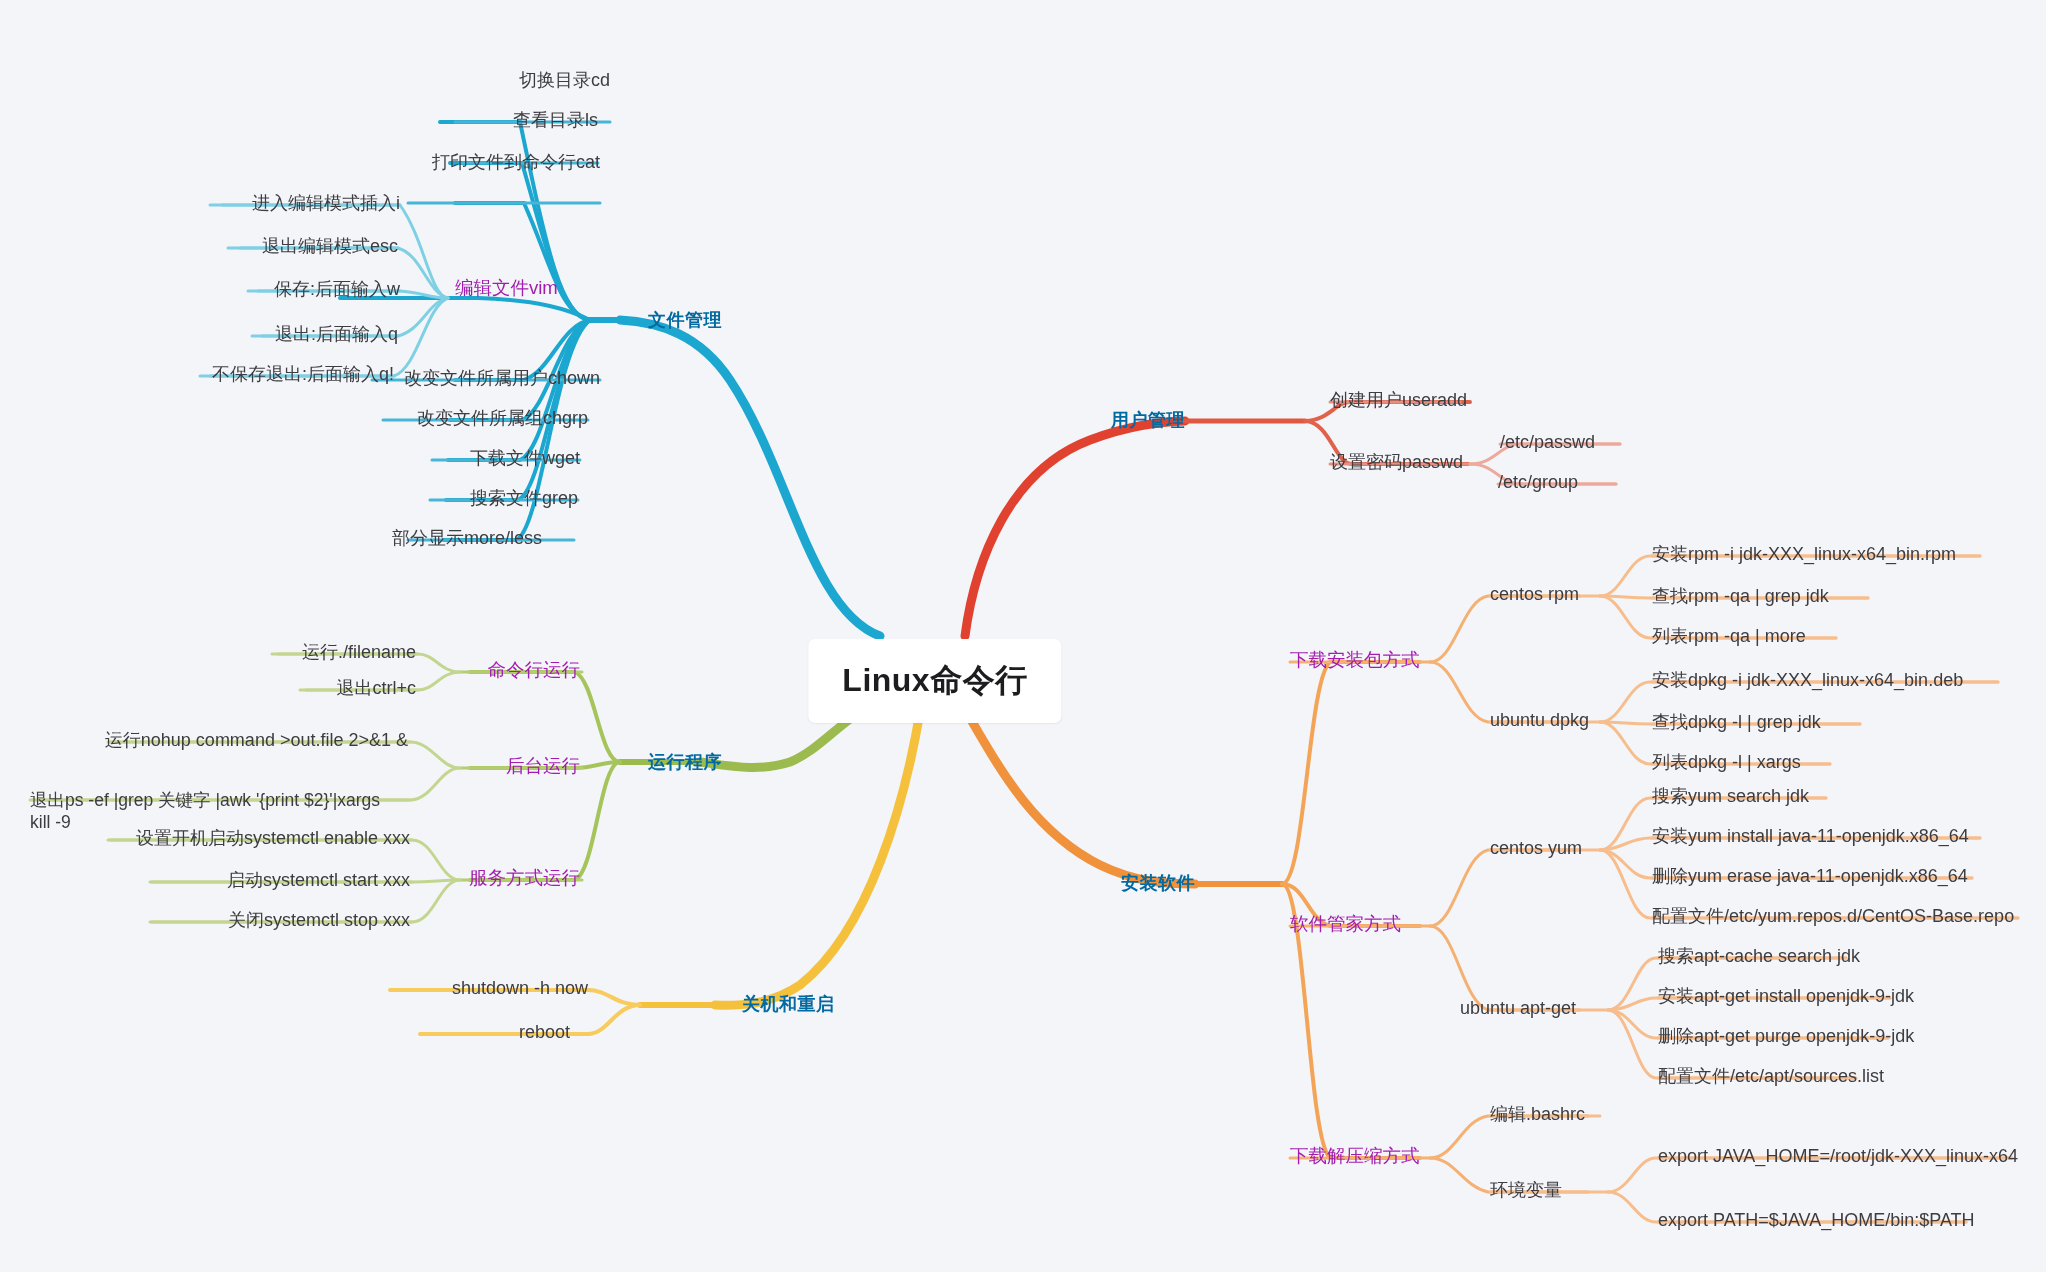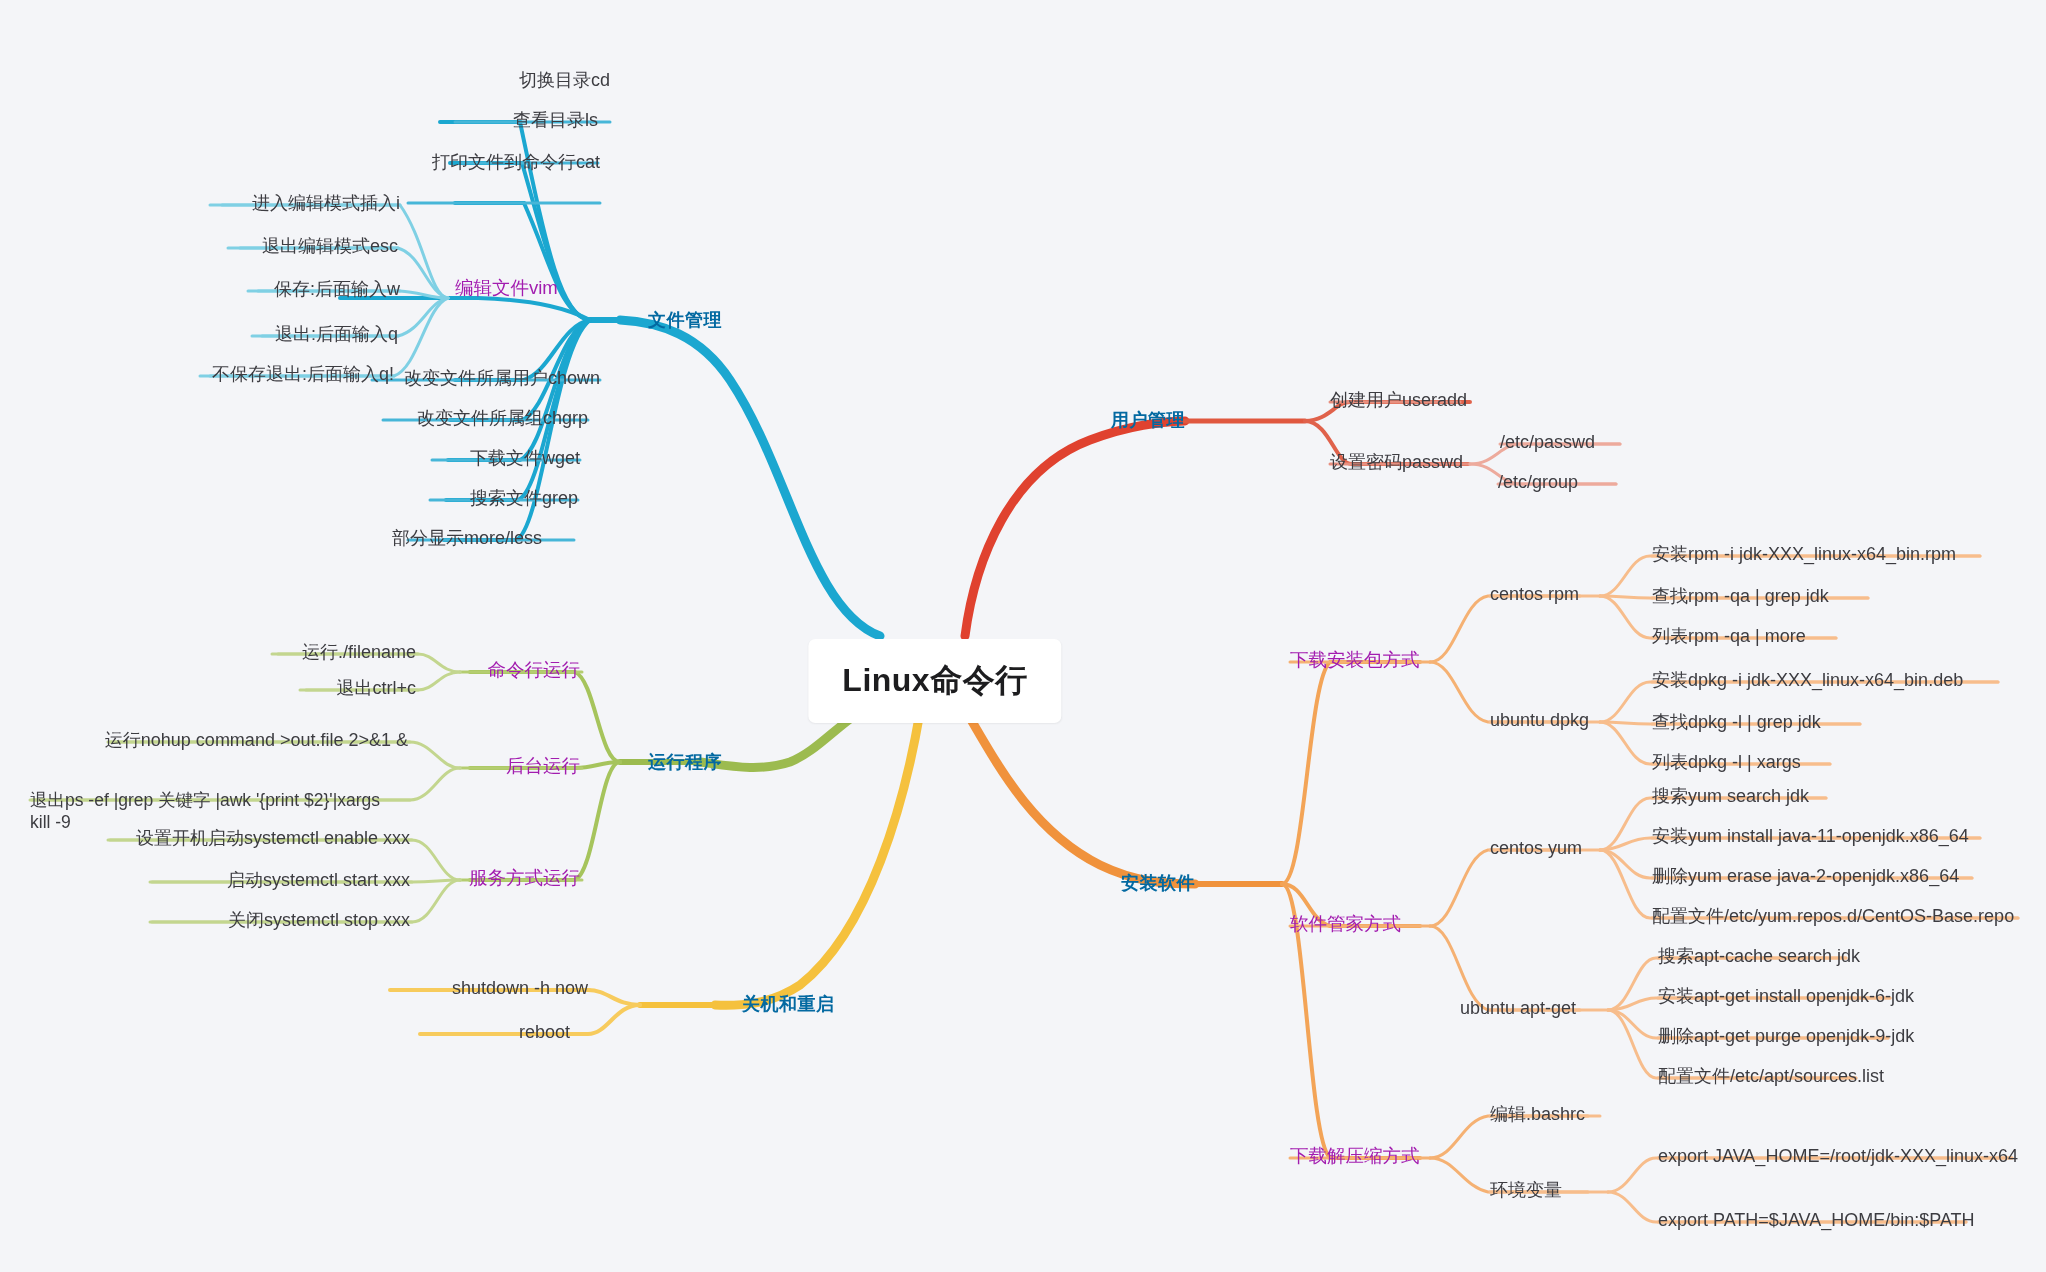--- a/index.html
+++ b/index.html
@@ -265,26 +265,26 @@
 
   <div class="node lv3 l-anchor" style="left:1490px;top:720px;">ubuntu dpkg</div>
   <div class="node lv3 l-anchor" style="left:1652px;top:680px;">安装dpkg -i jdk-XXX_linux-x64_bin.deb</div>
   <div class="node lv3 l-anchor" style="left:1652px;top:722px;">查找dpkg -l | grep jdk</div>
   <div class="node lv3 l-anchor" style="left:1652px;top:762px;">列表dpkg -l | xargs</div>
 
   <div class="node lv2 l-anchor" style="left:1290px;top:924px;">软件管家方式</div>
   <div class="node lv3 l-anchor" style="left:1490px;top:848px;">centos yum</div>
   <div class="node lv3 l-anchor" style="left:1652px;top:796px;text-align:right;">搜索yum search jdk</div>
   <div class="node lv3 l-anchor" style="left:1652px;top:836px;">安装yum install java-11-openjdk.x86_64</div>
-  <div class="node lv3 l-anchor" style="left:1652px;top:876px;">删除yum erase java-2-openjdk.x86_64</div>
+  <div class="node lv3 l-anchor" style="left:1652px;top:876px;">删除yum erase java-11-openjdk.x86_64</div>
   <div class="node lv3 l-anchor" style="left:1652px;top:916px;">配置文件/etc/yum.repos.d/CentOS-Base.repo</div>
 
   <div class="node lv3 l-anchor" style="left:1436px;top:1008px;margin-left:24px;">ubuntu apt-get</div>
   <div class="node lv3 l-anchor" style="left:1658px;top:956px;">搜索apt-cache search jdk</div>
-  <div class="node lv3 l-anchor" style="left:1658px;top:996px;">安装apt-get install openjdk-6-jdk</div>
+  <div class="node lv3 l-anchor" style="left:1658px;top:996px;">安装apt-get install openjdk-9-jdk</div>
   <div class="node lv3 l-anchor" style="left:1658px;top:1036px;">删除apt-get purge openjdk-9-jdk</div>
   <div class="node lv3 l-anchor" style="left:1658px;top:1076px;">配置文件/etc/apt/sources.list</div>
 
   <div class="node lv2 l-anchor" style="left:1290px;top:1156px;text-align:center;">下载解压缩方式</div>
   <div class="node lv3 l-anchor" style="left:1490px;top:1114px;">编辑.bashrc</div>
   <div class="node lv3 l-anchor" style="left:1490px;top:1190px;">环境变量</div>
   <div class="node lv3 l-anchor" style="left:1658px;top:1156px;">export JAVA_HOME=/root/jdk-XXX_linux-x64</div>
   <div class="node lv3 l-anchor" style="left:1658px;top:1220px;">export PATH=$JAVA_HOME/bin:$PATH</div>
 </div>
 

